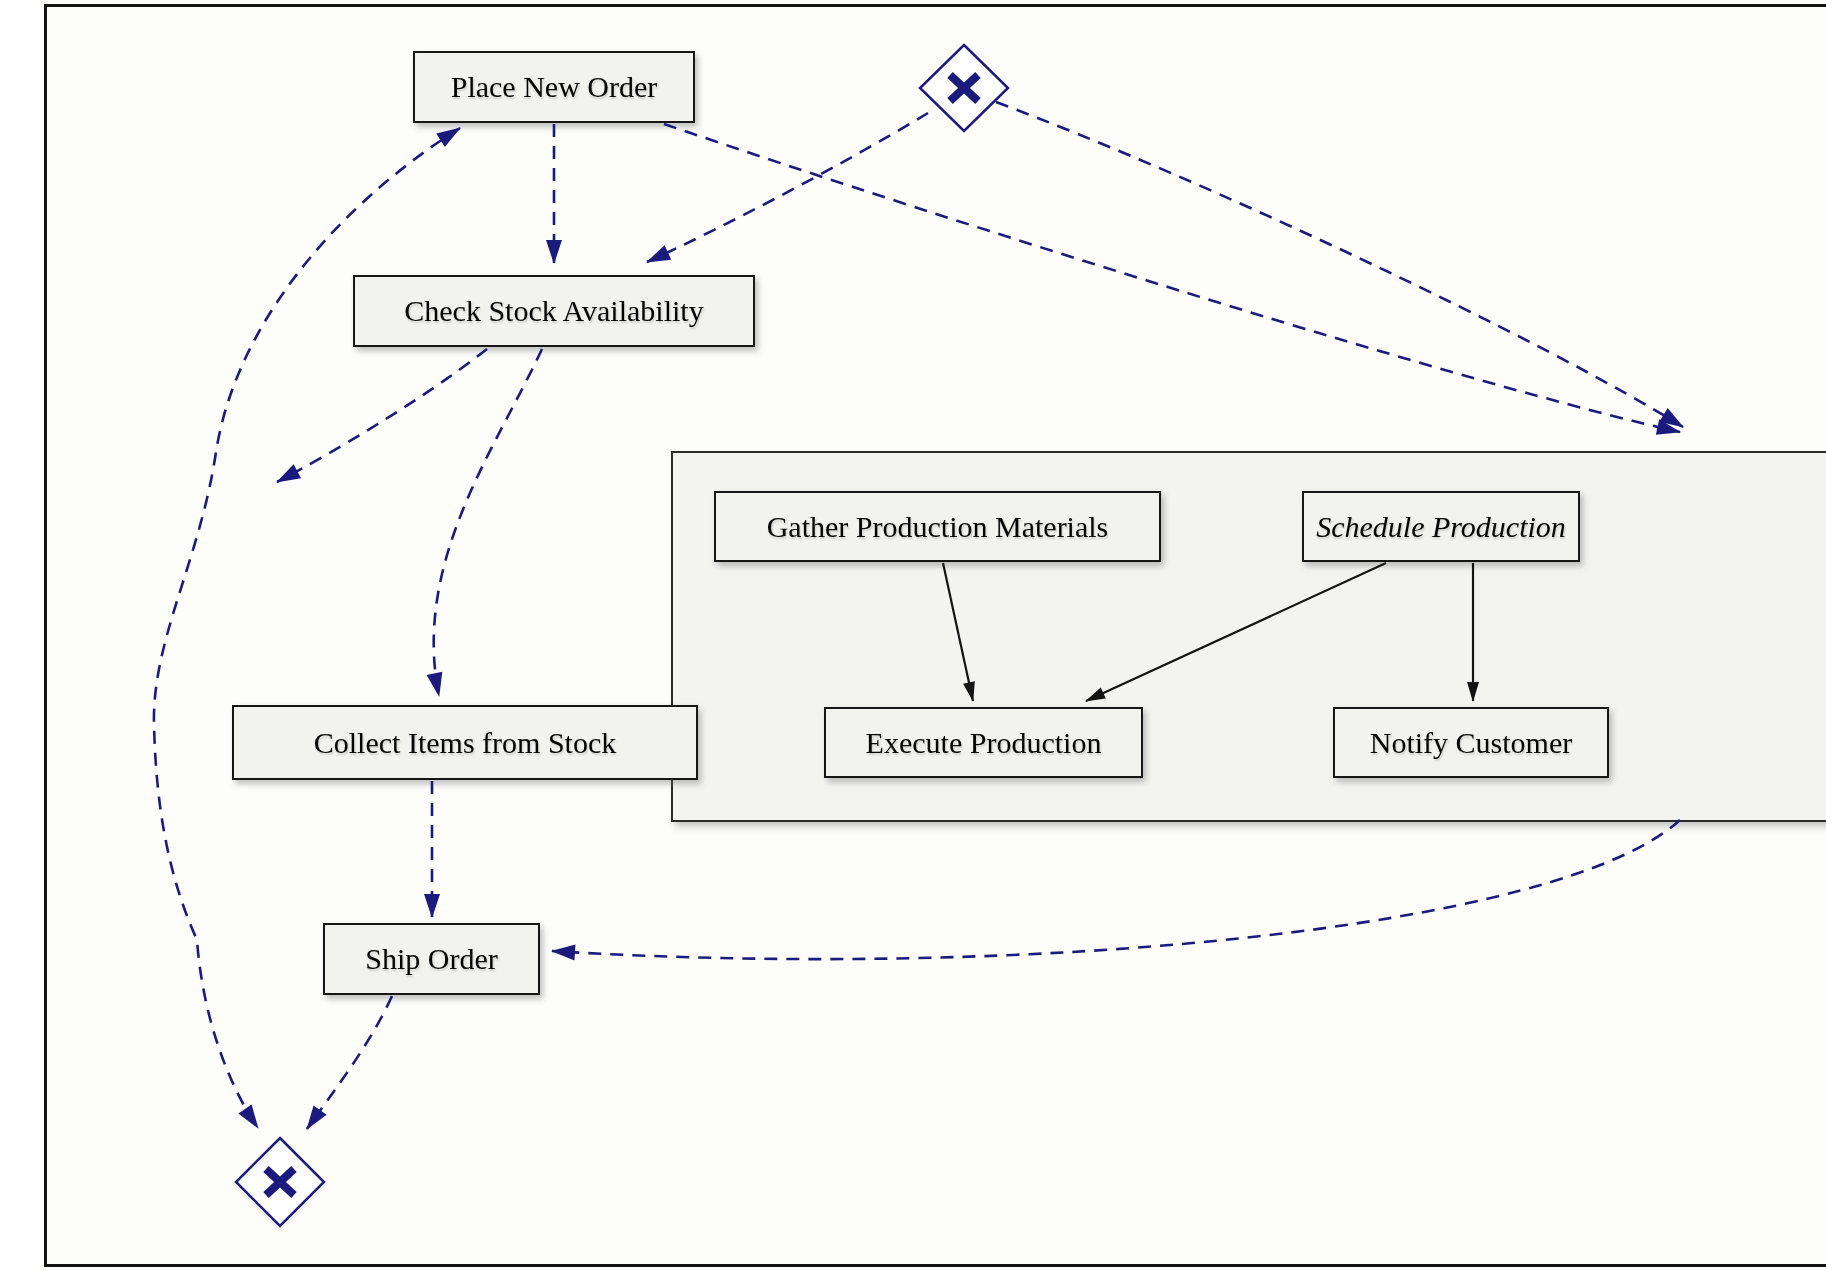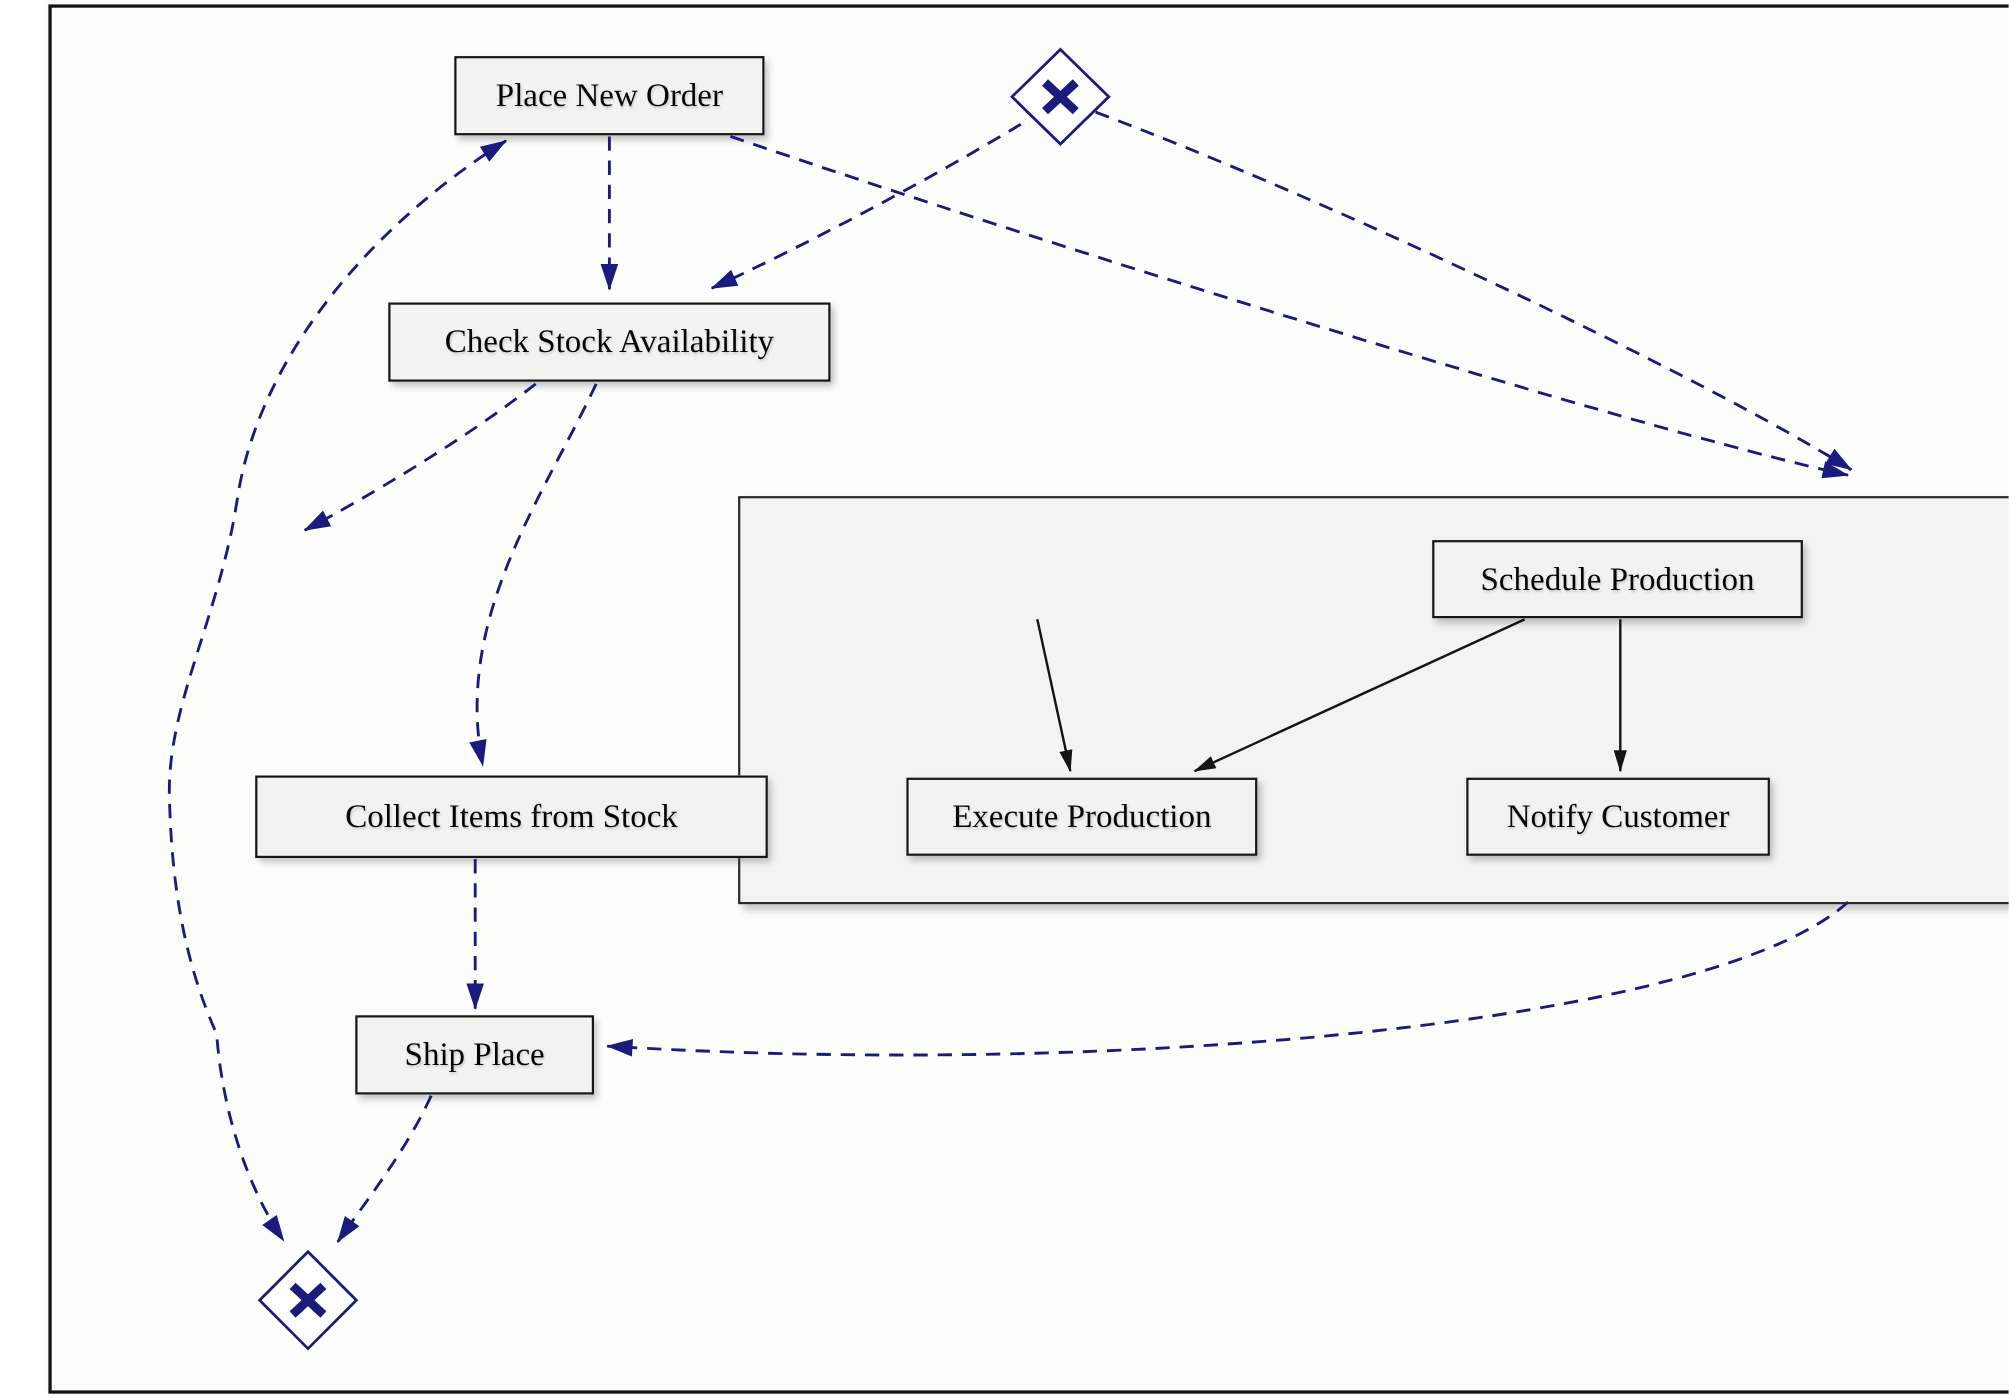--- a/index.html
+++ b/index.html
@@ -38,30 +38,31 @@
 
   <div class="frame"></div>
 
   <div class="group-box"></div>
 
   <div class="task" style="left:373px;top:51px;width:282px;height:72px;">Place New Order</div>
 
   <div class="task" style="left:313px;top:275px;width:402px;height:72px;">Check Stock Availability</div>
 
 
+  <div class="task" style="left:674px;top:491px;width:447px;height:71px;">Gather Production Materials</div>
 
-  <div class="task" style="left:1262px;top:491px;width:337px;height:71px;">Schedule Production</div>
+  <div class="task" style="left:1262px;top:491px;width:278px;height:71px;font-style:italic;">Schedule Production</div>
 
   <div class="task" style="left:784px;top:707px;width:319px;height:71px;">Execute Production</div>
 
   <div class="task" style="left:1293px;top:707px;width:276px;height:71px;">Notify Customer</div>
 
   <div class="task" style="left:192px;top:705px;width:466px;height:75px;">Collect Items from Stock</div>
 
-  <div class="task" style="left:283px;top:923px;width:217px;height:72px;">Ship Place</div>
+  <div class="task" style="left:283px;top:923px;width:217px;height:72px;">Ship Order</div>
 
   <svg class="layer" width="1826" height="1271" viewBox="0 0 1826 1271">
     <defs>
       <marker id="arrow-navy" markerUnits="userSpaceOnUse" markerWidth="26" markerHeight="18" refX="24" refY="9" orient="auto">
         <path class="m-navy" d="M1,1 L25,9 L1,17 Z"></path>
       </marker>
       <marker id="arrow-navy-rev" markerUnits="userSpaceOnUse" markerWidth="26" markerHeight="18" refX="24" refY="9" orient="auto-start-reverse">
         <path class="m-navy" d="M1,1 L25,9 L1,17 Z"></path>
       </marker>
       <marker id="arrow-black" markerUnits="userSpaceOnUse" markerWidth="22" markerHeight="14" refX="20" refY="7" orient="auto">

